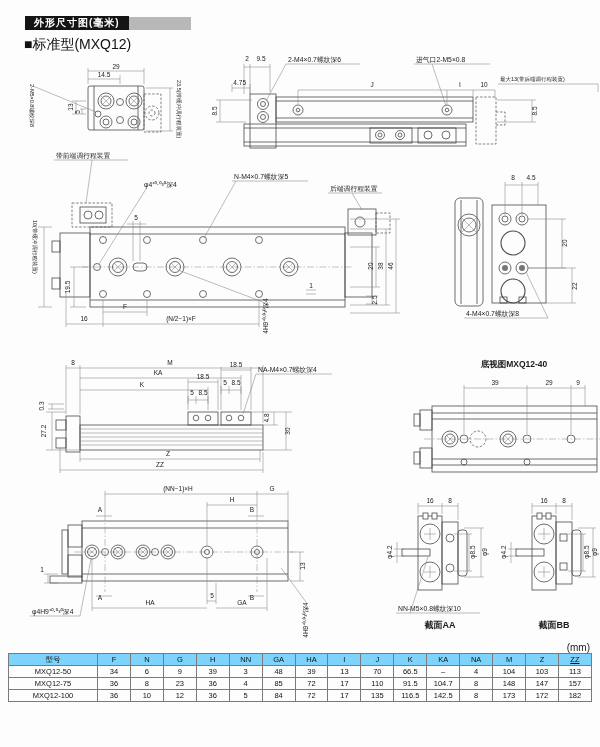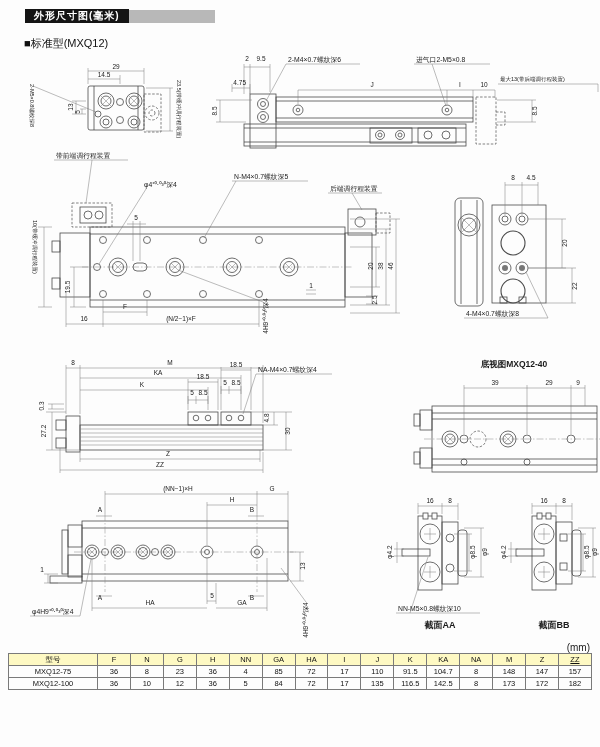--- a/index.html
+++ b/index.html
@@ -1,38 +1,38 @@
 <!DOCTYPE html>
 <html><head>
 <meta charset="utf-8">
 <style>
   html,body{margin:0;padding:0;background:#fff}
   body{width:600px;height:747px;position:relative;font-family:"Liberation Sans",sans-serif;overflow:hidden}
   .page{position:absolute;inset:0;background:#fdfdfd}
-  .titlebar-shadow{position:absolute;left:25px;top:10px;width:190px;height:13px;background:#b8b8b8}
+  .titlebar-shadow{position:absolute;left:25px;top:17px;width:166px;height:13px;background:#b8b8b8}
   .titlebar{position:absolute;left:0;top:-1px;height:14px;background:#141414;color:#fff;
     font-size:10px;font-weight:bold;line-height:14px;padding:0 9px;letter-spacing:1px;white-space:nowrap}
-  .subtitle{position:absolute;left:24px;top:36px;font-size:11px;color:#111}
+  .subtitle{position:absolute;left:24px;top:36px;font-size:14px;color:#111}
   svg.drawings{position:absolute;left:0;top:0}
   .s{stroke:#4a4a4a;stroke-width:.8;fill:none}
   .sf{stroke:#4a4a4a;stroke-width:.8;fill:#fdfdfd}
   .d{stroke:#4a4a4a;stroke-width:.7;fill:none;stroke-dasharray:2.5 1.6}
   .cl{stroke:#8a8a8a;stroke-width:.5;fill:none;stroke-dasharray:7 2 1.5 2}
   .t{stroke:#787878;stroke-width:.5;fill:none}
   text{fill:#1a1a1a}
   text.dm{font-size:6.5px}
   text.lb{font-size:6.8px}
   text.lbs{font-size:5.5px}
   text.cap{font-size:9px;font-weight:600}
   text.cap2{font-size:8.5px;font-weight:600}
   .unit{position:absolute;right:10px;top:642px;font-size:10px;color:#222}
   table.tbl{position:absolute;left:8px;top:653px;width:584px;border-collapse:collapse;
     table-layout:fixed;font-size:7.5px;color:#111;border:1px solid #555}
   .tbl th,.tbl td{border:.6px solid #7a7a7a;text-align:center;padding:1px 0;height:9px;line-height:9px;font-weight:400}
-  .tbl thead th{background:#fef9c3}
+  .tbl thead th{background:#7dd3fc}
   .tbl th:first-child,.tbl td:first-child{width:88px}
   .tbl thead th:last-child{text-decoration:underline}
 </style>
 </head>
 <body>
 
 <div class="page">
 
   <div class="titlebar-shadow">
     <div class="titlebar">外形尺寸图(毫米)</div>
@@ -409,20 +409,38 @@
           <th>K</th>
           <th>KA</th>
           <th>NA</th>
           <th>M</th>
           <th>Z</th>
           <th>ZZ</th>
         </tr>
     </thead>
     <tbody>
         <tr>
+          <td>MXQ12-50</td>
+          <td>34</td>
+          <td>6</td>
+          <td>9</td>
+          <td>39</td>
+          <td>3</td>
+          <td>48</td>
+          <td>39</td>
+          <td>13</td>
+          <td>70</td>
+          <td>66.5</td>
+          <td>–</td>
+          <td>4</td>
+          <td>104</td>
+          <td>103</td>
+          <td>113</td>
+        </tr>
+        <tr>
           <td>MXQ12-75</td>
           <td>36</td>
           <td>8</td>
           <td>23</td>
           <td>36</td>
           <td>4</td>
           <td>85</td>
           <td>72</td>
           <td>17</td>
           <td>110</td>

